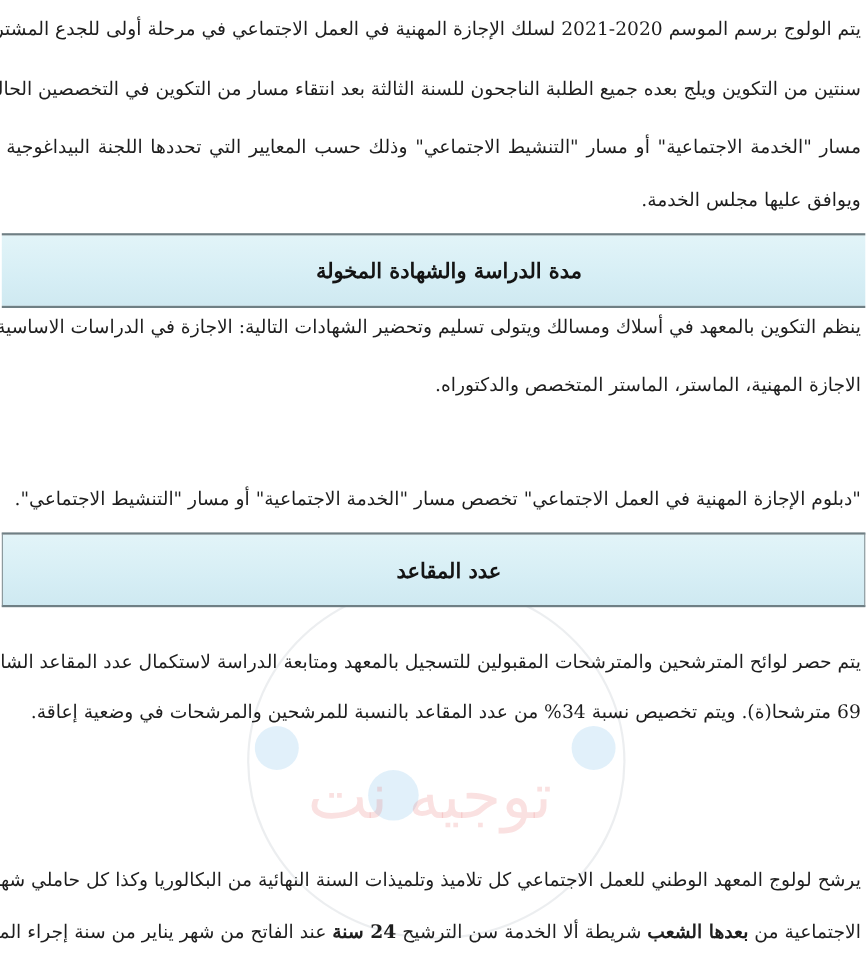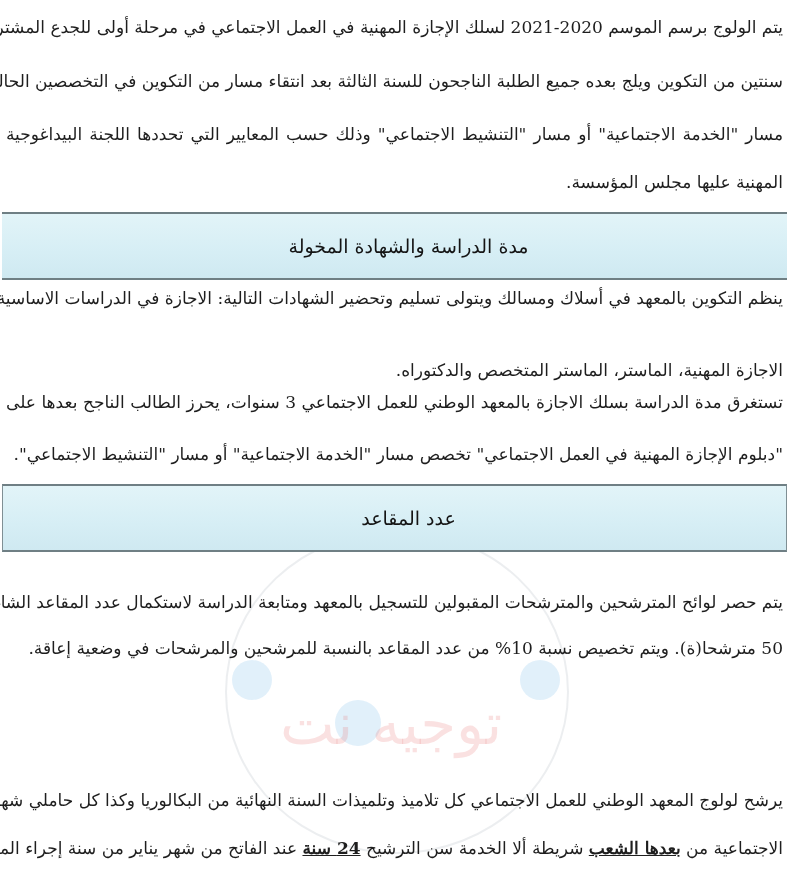--- a/index.html
+++ b/index.html
@@ -18,22 +18,22 @@
     }
     .line.short { text-align-last: right; }
     .section-box {
       position: absolute; left: 2px; right: 2px;
       background: linear-gradient(180deg, #e2f4f8 0%, #d6eef5 60%, #cfe9f1 100%);
       border-top: 2px solid #6f7f84;
       border-bottom: 2px solid #6f7f84;
       display: flex; align-items: center; justify-content: center;
     }
     .section-box.boxed { border-left: 1px solid #7f8f94; border-right: 1px solid #7f8f94; text-align: center; }
-    .section-title { font-size: 19px; font-weight: normal; color: #141414; margin-left: 28px; }
-    b { font-weight: bold; text-decoration: underline; }
+    .section-title { font-size: 19px; font-weight: bold; color: #141414; margin-left: 28px; }
+    b { font-weight: bold; }
     .watermark {
       position: absolute; left: 225px; top: 530px; width: 340px; height: 320px;
       border-radius: 50%; border: 2px solid rgba(150,160,170,0.18);
       pointer-events: none;
     }
     .wm-text {
       position: absolute; left: 280px; top: 690px; font-size: 58px;
       color: rgba(230,120,120,0.22); font-family: "DejaVu Sans", sans-serif;
       pointer-events: none;
     }
@@ -46,33 +46,32 @@
 
   <div class="watermark"></div>
   <div class="bubble" style="left:232px;top:660px;width:40px;height:40px;"></div>
   <div class="bubble" style="left:520px;top:660px;width:40px;height:40px;"></div>
   <div class="bubble" style="left:335px;top:700px;width:46px;height:46px;"></div>
   <div class="wm-text">توجيه نت</div>
 
   <div class="line" style="top:15px;">يتم الولوج برسم الموسم 2020-2021 لسلك الإجازة المهنية في العمل الاجتماعي في مرحلة أولى للجدع المشترك لمدة</div>
   <div class="line" style="top:69px;">سنتين من التكوين ويلج بعده جميع الطلبة الناجحون للسنة الثالثة بعد انتقاء مسار من التكوين في التخصصين الحاليين:</div>
   <div class="line" style="top:122px;">مسار "الخدمة الاجتماعية" أو مسار "التنشيط الاجتماعي" وذلك حسب المعايير التي تحددها اللجنة البيداغوجية</div>
-  <div class="line short" style="top:170px;">المهنية عليها مجلس المؤسسة.</div>
+  <div class="line short" style="top:170px;">ويوافق عليها مجلس الخدمة.</div>
 
   <div class="section-box" style="top:212px;height:64px;">
     <span class="section-title">مدة الدراسة والشهادة المخولة</span>
   </div>
   <div class="line" style="top:286px;">ينظم التكوين بالمعهد في أسلاك ومسالك ويتولى تسليم وتحضير الشهادات التالية: الاجازة في الدراسات الاساسية،</div>
-  <div class="line short" style="top:338px;margin-top:20px;">الاجازة المهنية، الماستر، الماستر المتخصص والدكتوراه.</div>
-  <div class="line" style="top:390px;">تستغرق مدة الدراسة بسلك الاجازة بالمعهد الوطني للعمل الاجتماعي 3 سنوات، يحرز الطالب الناجح بعدها على</div>
+  <div class="line short" style="top:338px;">الاجازة المهنية، الماستر، الماستر المتخصص والدكتوراه.</div>
   <div class="line short" style="top:442px;">"دبلوم الإجازة المهنية في العمل الاجتماعي" تخصص مسار "الخدمة الاجتماعية" أو مسار "التنشيط الاجتماعي".</div>
 
   <div class="section-box boxed" style="top:484px;height:64px;">
     <span class="section-title">عدد المقاعد</span>
   </div>
   <div class="line" style="top:590px;">يتم حصر لوائح المترشحين والمترشحات المقبولين للتسجيل بالمعهد ومتابعة الدراسة لاستكمال عدد المقاعد الشاغرة المحدد في</div>
-  <div class="line short" style="top:636px;">50 مترشحا(ة). ويتم تخصيص نسبة 10% من عدد المقاعد بالنسبة للمرشحين والمرشحات في وضعية إعاقة.</div>
+  <div class="line short" style="top:636px;">69 مترشحا(ة). ويتم تخصيص نسبة 34% من عدد المقاعد بالنسبة للمرشحين والمرشحات في وضعية إعاقة.</div>
 
   <div class="line" style="top:788px;">يرشح لولوج المعهد الوطني للعمل الاجتماعي كل تلاميذ وتلميذات السنة النهائية من البكالوريا وكذا كل حاملي شهادة</div>
   <div class="line short" style="top:836px;">
     <span>الاجتماعية من </span><b>بعدها الشعب</b><span> شريطة ألا الخدمة سن الترشيح </span><b>24 سنة</b><span> عند الفاتح من شهر يناير من سنة إجراء المباراة.</span>
   </div>
 </div>
 
 </body></html>

